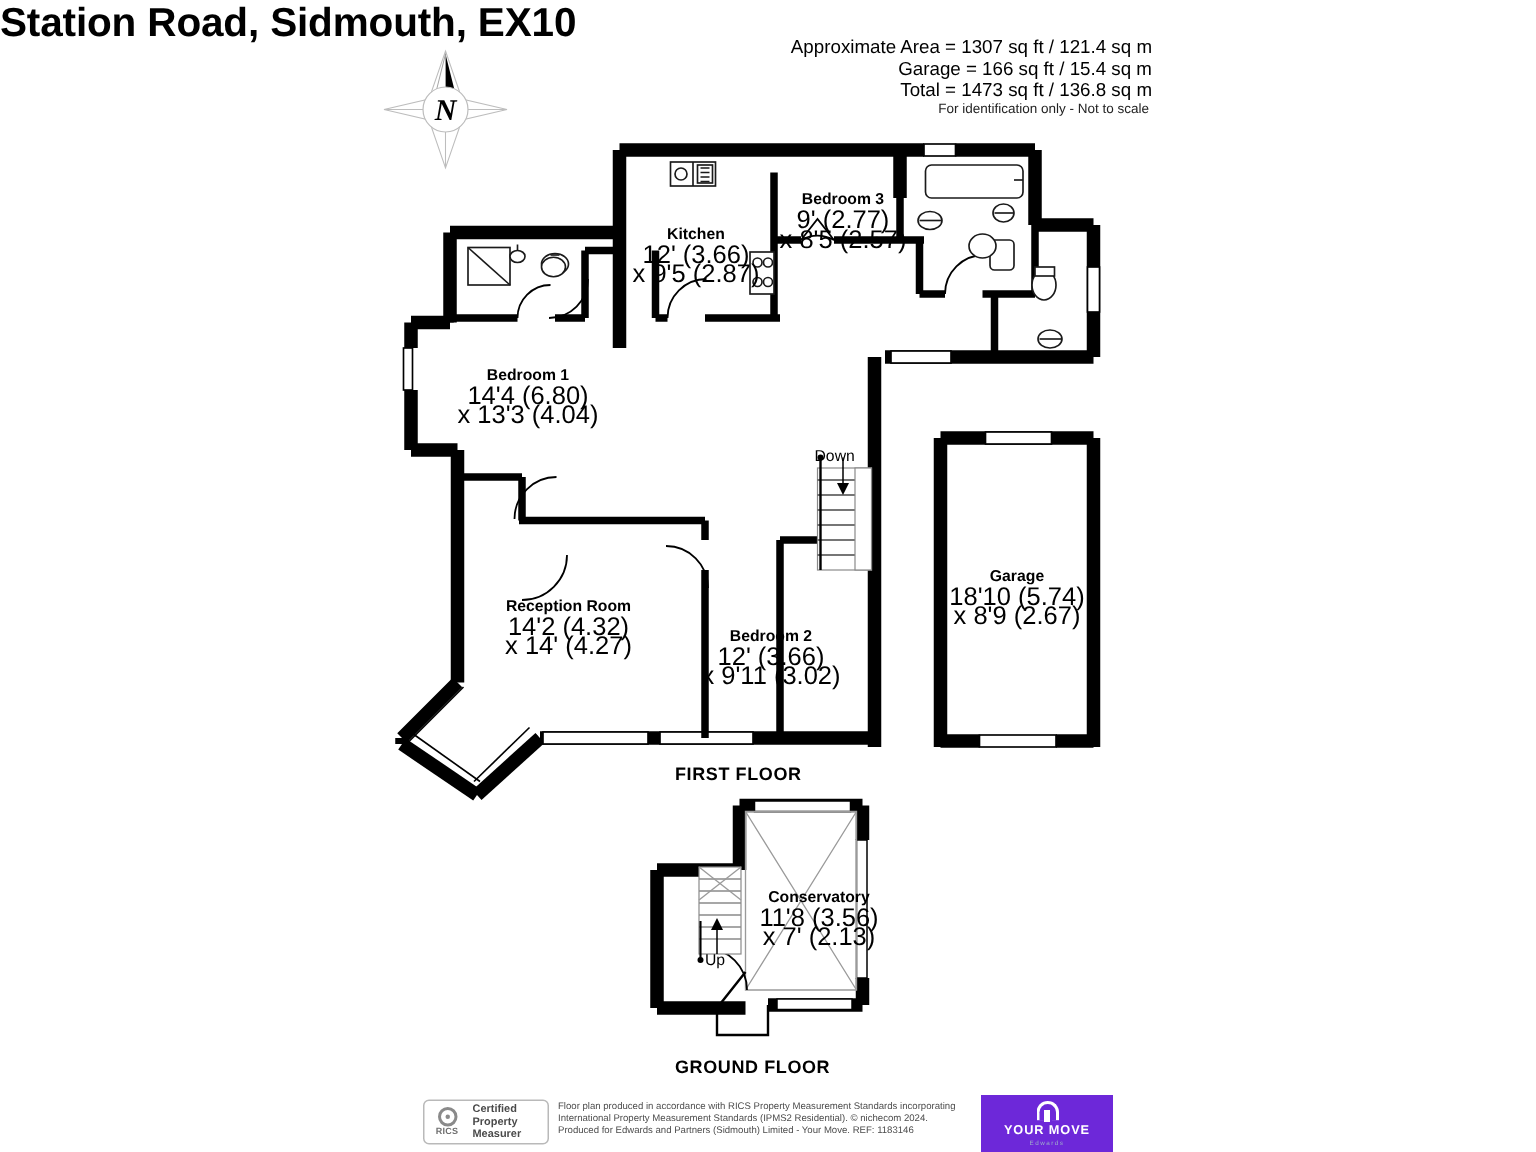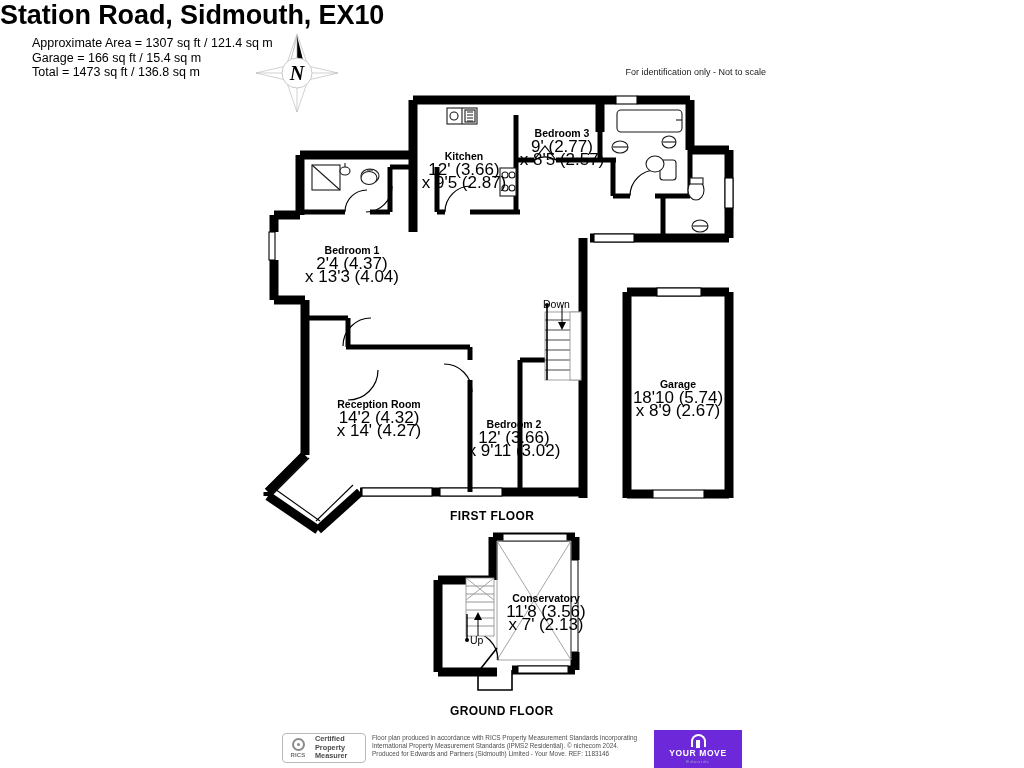--- a/index.html
+++ b/index.html
@@ -28,25 +28,25 @@
     position: absolute;
     left: 0; top: 0px;
     width: 772px;
     text-align: left;
     font-size: 27px;
     font-weight: bold;
     letter-spacing: -0.1px;
   }
   #area-lines {
     position: absolute;
-    left: 0; top: 36px;
+    left: 0; top: 24px;
     width: 768px;
+    text-align: right;
     font-size: 12.5px;
     line-height: 14.5px;
-    margin-left: 32px;
   }
   #area-lines div { white-space: nowrap; }
   #identification-note {
     position: absolute;
     left: 0; top: 67px;
     width: 766px;
     text-align: right;
     font-size: 9px;
     color: #222;
   }
@@ -441,21 +441,21 @@
 </div>
 
 <div class="room-label" style="left:506px; top:127px; width:112px;">
   <span class="rname">Bedroom 3</span>
   <span class="rdim">9' (2.77)</span>
   <span class="rdim">x 8'5 (2.57)</span>
 </div>
 
 <div class="room-label" style="left:296px; top:244px; width:112px;">
   <span class="rname">Bedroom 1</span>
-  <span class="rdim">2'4 (4.37)</span>
+  <span class="rdim">14'4 (6.80)</span>
   <span class="rdim">x 13'3 (4.04)</span>
 </div>
 
 <div class="room-label" style="left:318px; top:398px; width:122px;">
   <span class="rname">Reception Room</span>
   <span class="rdim">14'2 (4.32)</span>
   <span class="rdim">x 14' (4.27)</span>
 </div>
 
 <div class="room-label" style="left:466px; top:418px; width:96px;">

